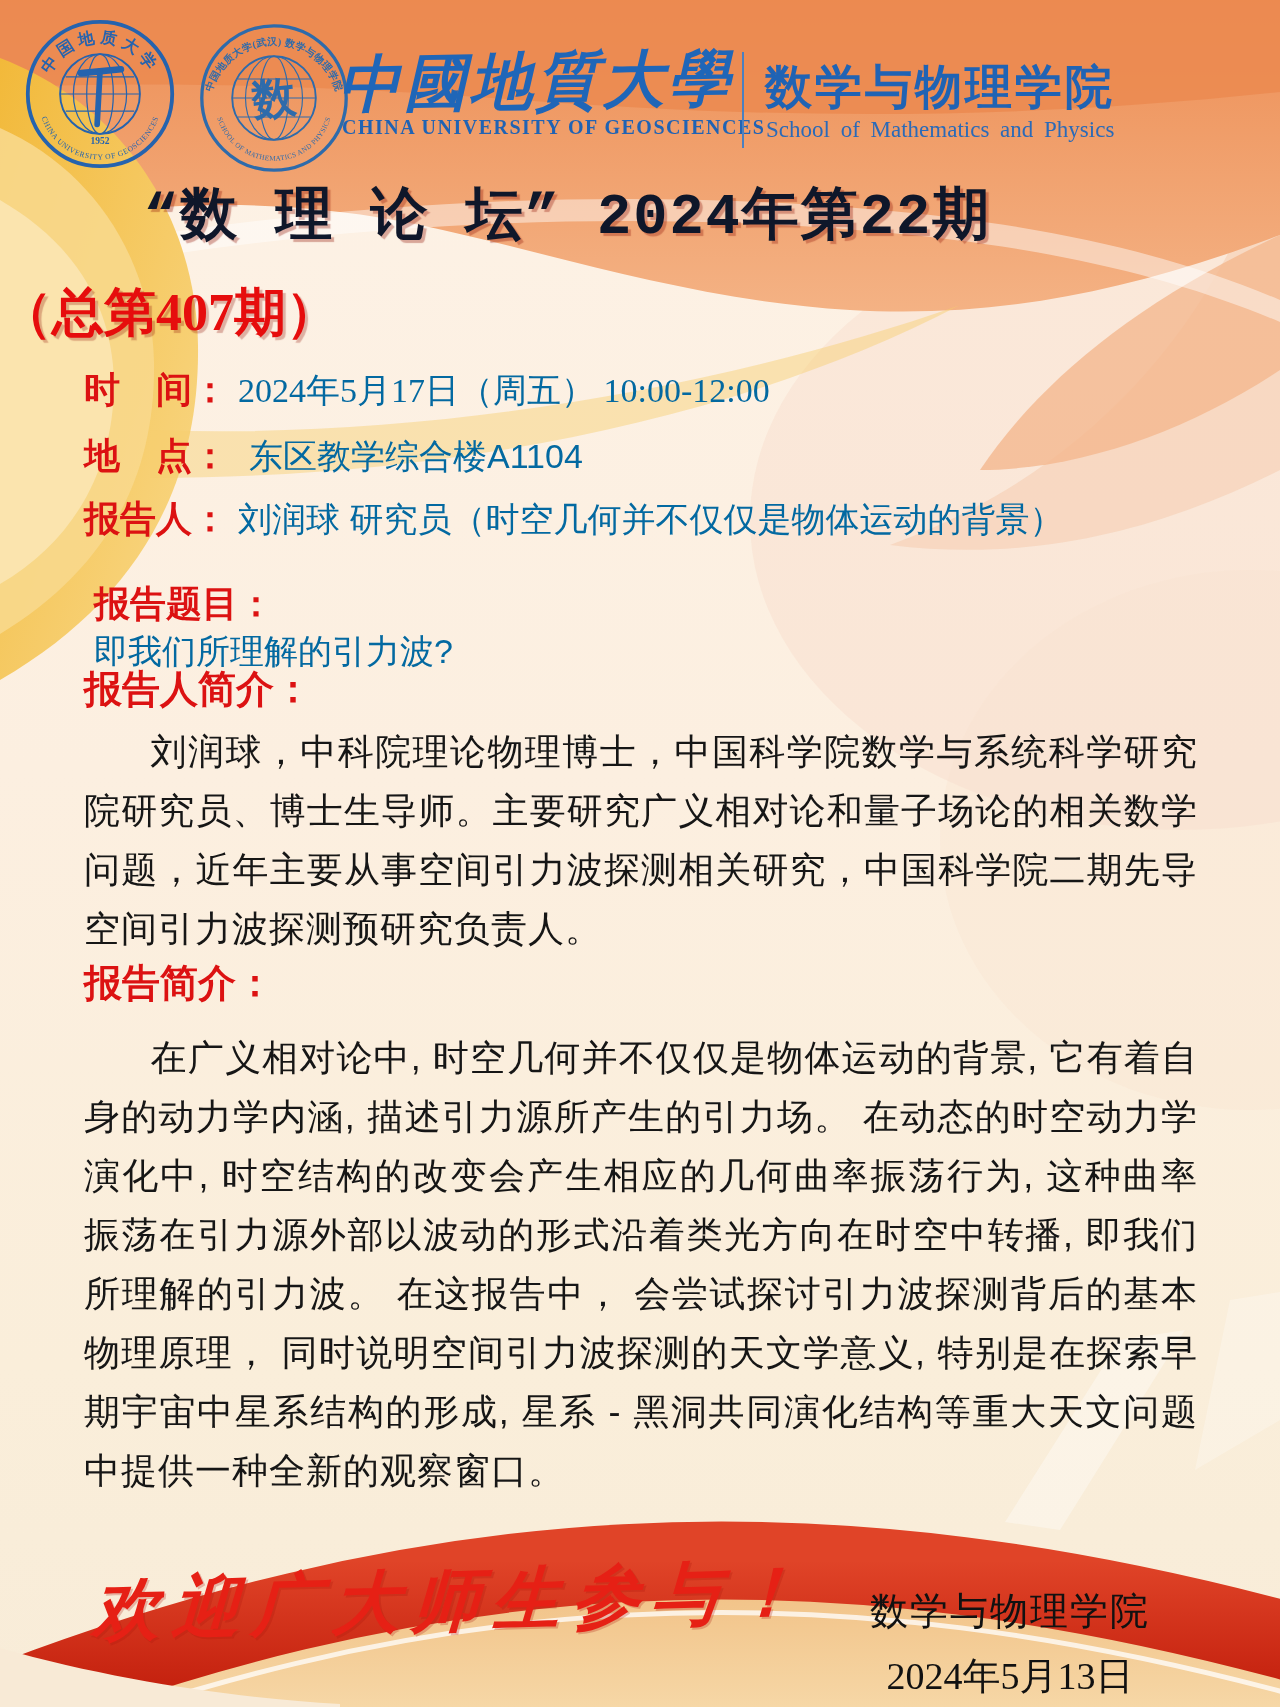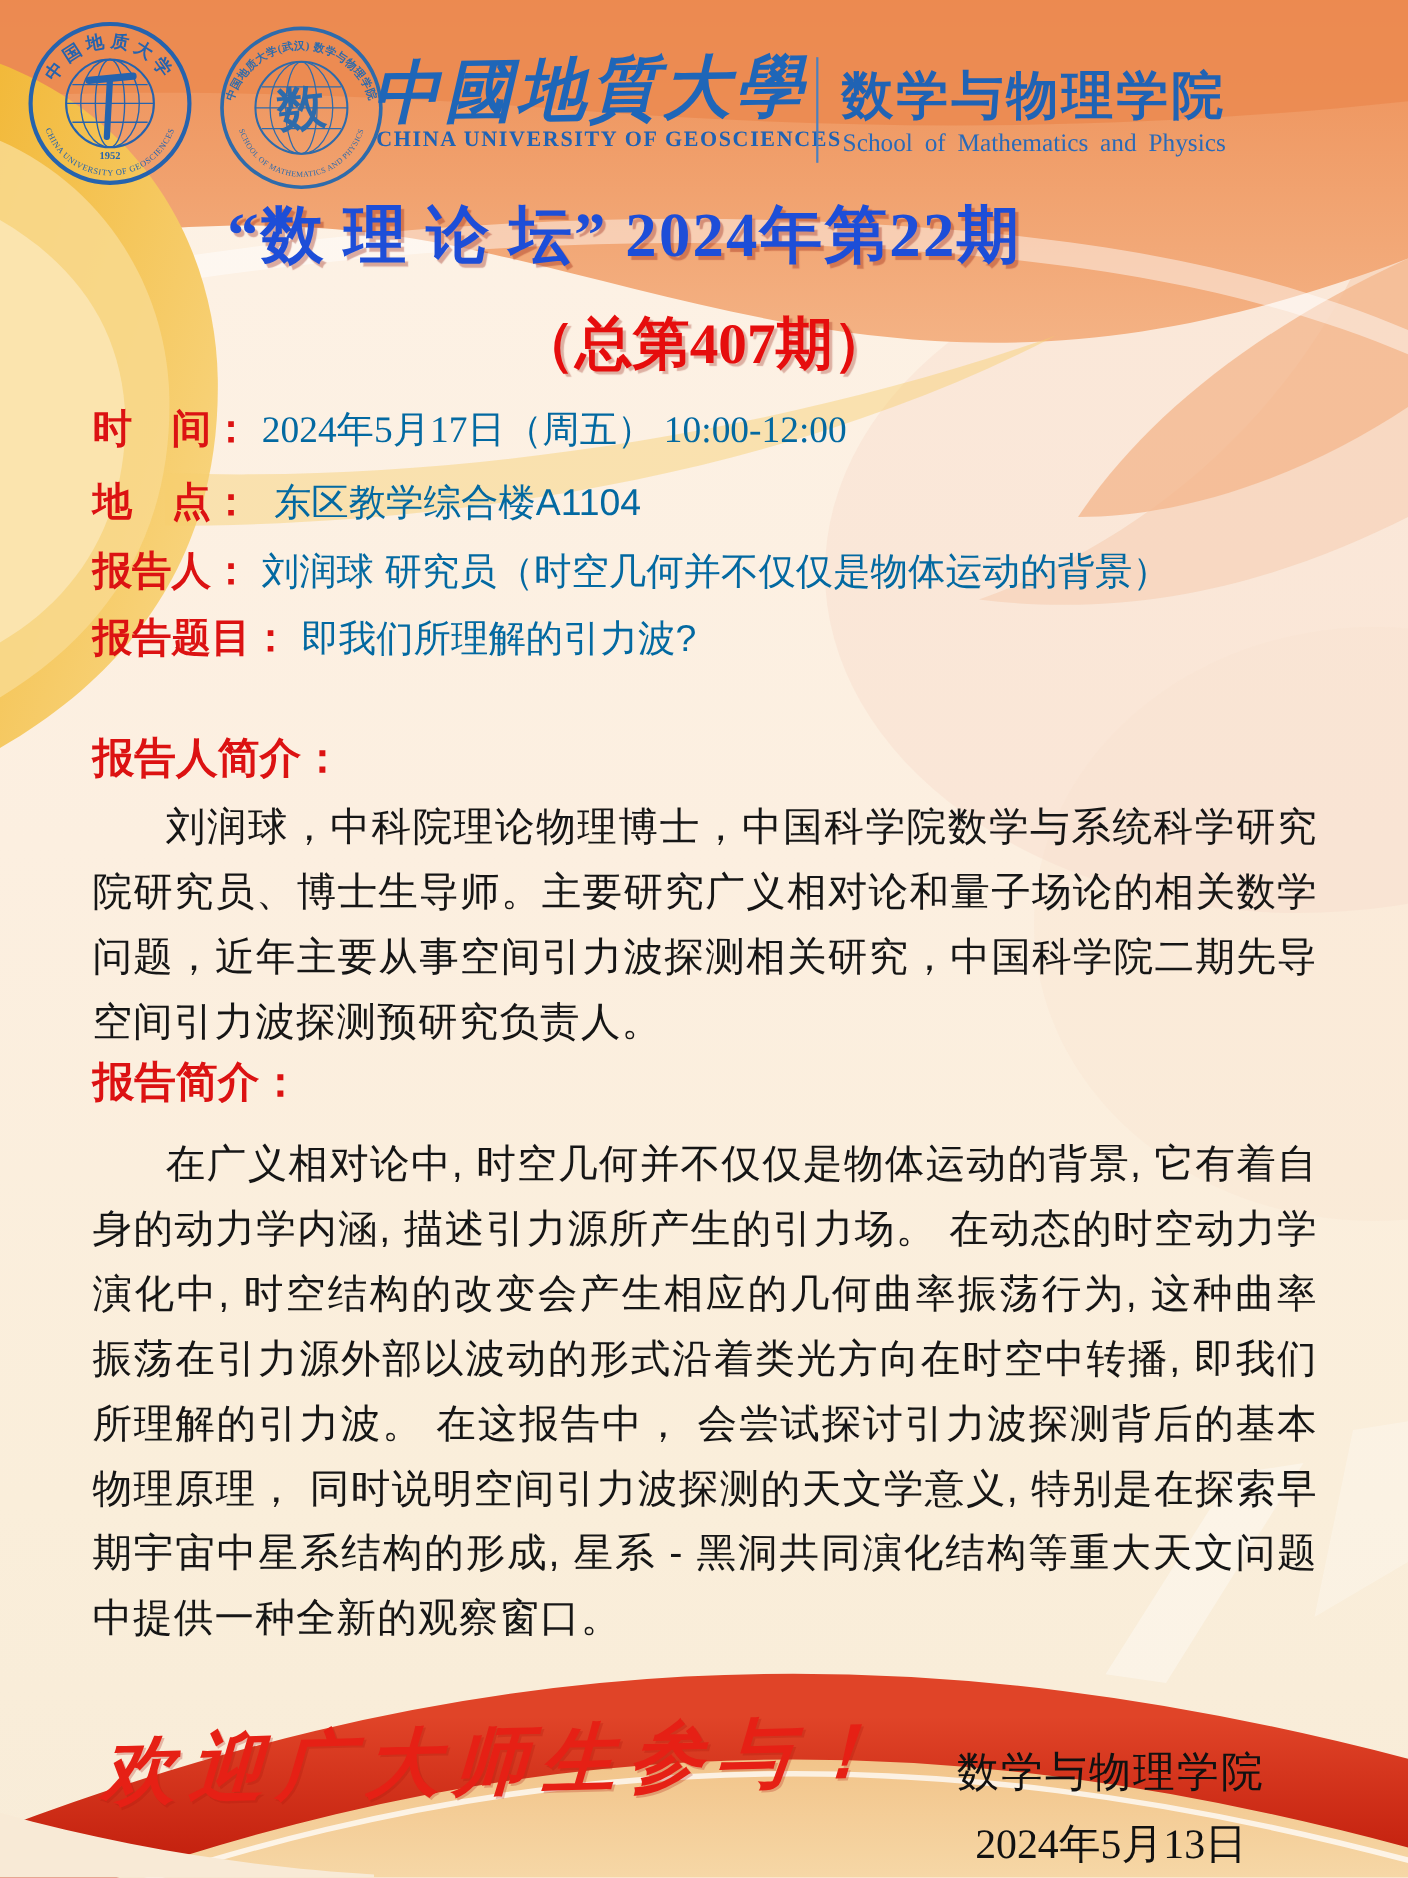--- a/index.html
+++ b/index.html
@@ -17,36 +17,36 @@
           letter-spacing:4px;white-space:nowrap;transform:rotate(-1deg);}
   .uni-en{left:342px;top:116px;font-family:"Liberation Serif",serif;font-size:20px;
           font-weight:bold;color:#2063b4;letter-spacing:1.5px;white-space:nowrap;}
   .divider{left:742px;top:52px;width:2px;height:96px;background:#4a80c0;}
   .school-cn{left:765px;top:56px;font-size:47px;font-weight:bold;color:#2063b4;
           letter-spacing:3px;white-space:nowrap;}
   .school-en{left:766px;top:117px;font-family:"Liberation Serif",serif;font-size:23px;
           color:#2a6ab8;word-spacing:5px;white-space:nowrap;}
 
   
-  .title1{left:0;top:176px;width:1135px;text-align:center;font-family:Liberation Serif, serif;
-          font-size:57px;font-weight:bold;color:#1d4ed8;letter-spacing:2px;
+  .title1{left:0;top:176px;width:1135px;text-align:center;font-family:Liberation Mono, monospace;
+          font-size:57px;font-weight:bold;color:#0f172a;letter-spacing:2px;
           text-shadow:3px 3px 1px rgba(150,25,12,.35);white-space:nowrap;}
-  .title2{left:0;top:278px;width:1280px;text-align:center;font-family:"Liberation Serif",serif;
+  .title2{left:0;top:278px;width:1280px;text-align:left;font-family:"Liberation Serif",serif;
           font-size:52px;font-weight:bold;color:#e60d0d;
           text-shadow:3px 3px 1px rgba(150,25,12,.3);white-space:nowrap;}
 
   
   .info-row{left:84px;display:flex;align-items:baseline;white-space:nowrap;text-align:center;}
   .info-label{font-family:"Liberation Serif",serif;font-size:36px;font-weight:bold;color:#dc1212;}
   .info-value{font-size:34px;color:#0369a1;margin-left:10px;}
   .serif-val{font-family:"Liberation Serif",serif;}
   #row-time{top:366px;}
   #row-place{top:432px;gap:11px;}
   #row-speaker{top:495px;}
-  #row-topic{top:556px;}
+  #row-topic{top:580px;flex-direction:column;}
 
   .sec-head{left:84px;font-family:"Liberation Serif",serif;font-size:38px;font-weight:bold;
           color:#dc1212;white-space:nowrap;}
   #bio-head{top:664px;}
   #abs-head{top:958px;}
 
   .para{left:84px;width:1114px;font-size:36px;color:#161616;line-height:59px;
         text-align:justify;text-indent:1.85em;letter-spacing:1px;}
   #bio-text{top:722px;}
   #abs-text{top:1028px;}

